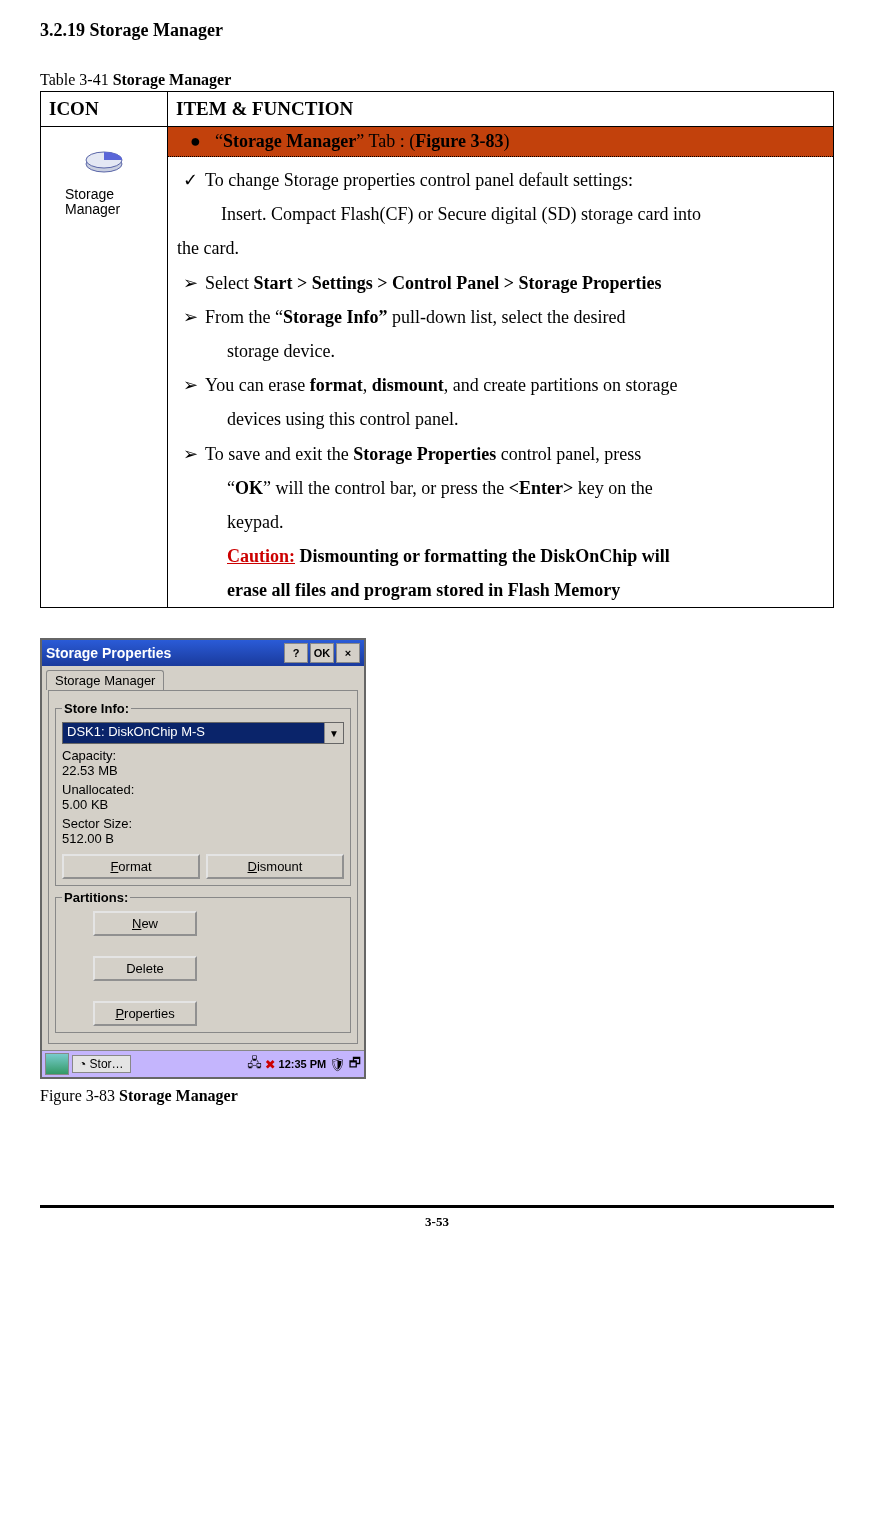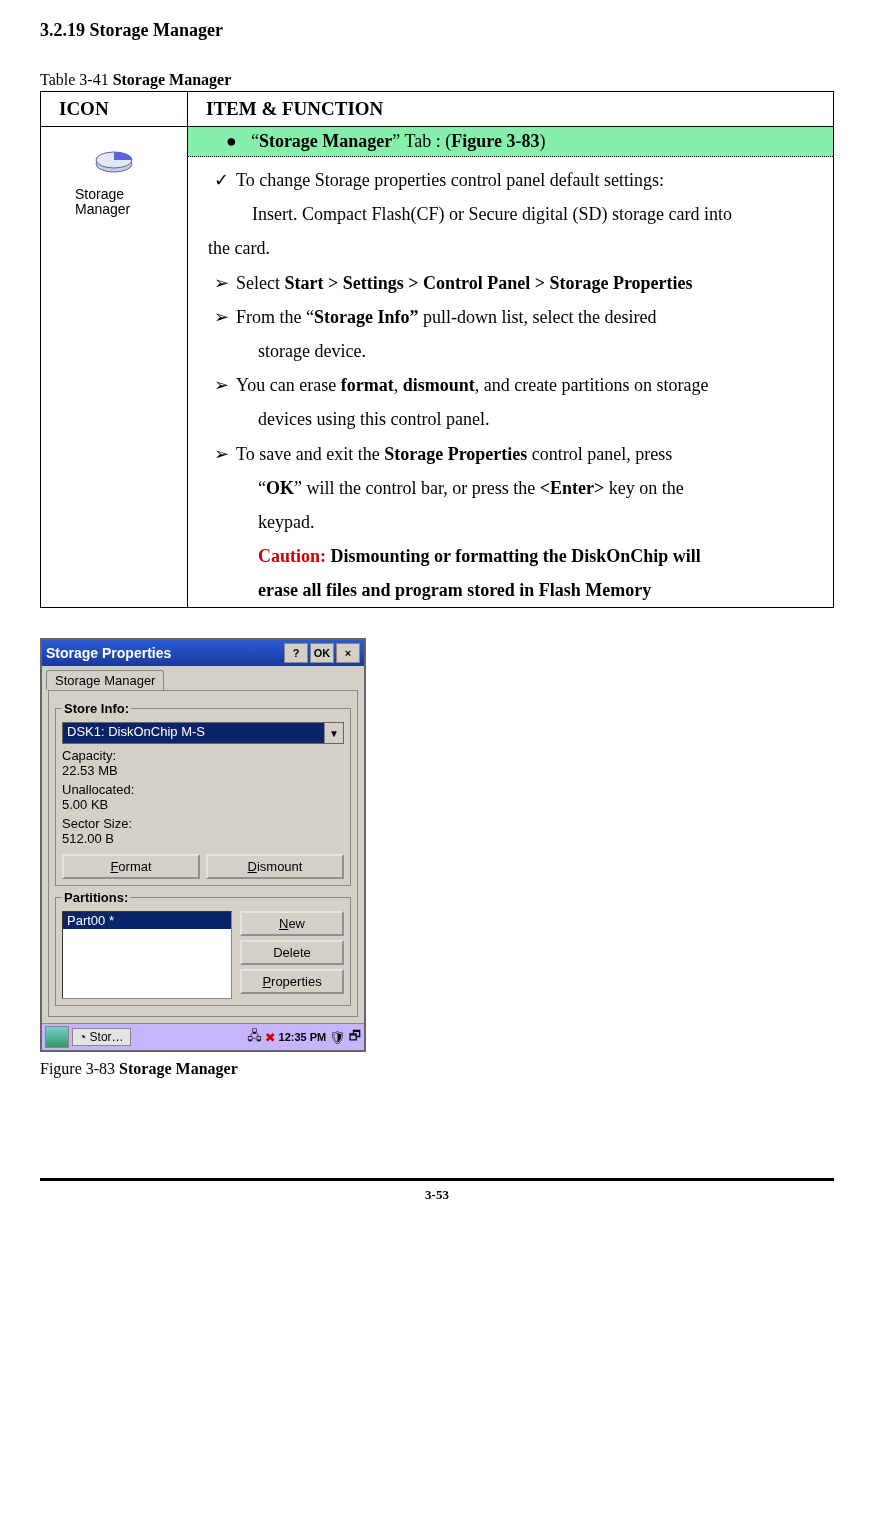--- a/index.html
+++ b/index.html
@@ -21,45 +21,45 @@
     margin-bottom: 2px;
   }
   .table-caption .bold { font-weight: bold; }
   table.main {
     border-collapse: collapse;
     width: 100%;
   }
   table.main th, table.main td {
     border: 1px solid #000;
     vertical-align: top;
-    padding: 6px 18px;
+    padding: 6px 8px;
     text-align: left;
   }
   table.main th {
     font-weight: bold;
     font-size: 19px;
   }
   .icon-cell { width: 110px; text-align:center; }
   .tab-header {
-    background: #86efac;
-    padding: 4px 20px;
+    background: #c2410c;
+    padding: 4px 4px;
     border-bottom: 1px dotted #000;
     font-size: 18px;
   }
   .list {
-    margin: 6px 0 0 12px;
+    margin: 6px 0 0 1px;
     padding: 0 4px;
     line-height: 1.9;
   }
   .li { display: block; padding-left: 34px; text-indent: -24px; }
   .li .marker { display:inline-block; width:22px; text-indent:0; }
   .ind-block { padding-left: 48px; line-height:1.9; }
   .ind-block2 { padding-left: 54px; line-height:1.9; }
   .bold { font-weight: bold; }
-  .red { color: #cc0000; }
+  .red { color: #cc0000; text-decoration: underline; }
   .screenshot-wrap { margin-top: 30px; }
   .fig-caption { font-size: 16px; margin-top: 8px; }
   .fig-caption .bold { font-weight: bold; }
   .page-footer {
     margin-top: 100px;
     border-top: 3px solid #000;
     padding-top: 6px;
     text-align: center;
     font-weight: bold;
     font-size: 13px;
@@ -128,21 +128,21 @@
     display:flex; align-items:center; justify-content:center; font-size:10px;
   }
   .kv { display:flex; justify-content:space-between; margin-top:4px;flex-direction:column;}
   .btnrow { display:flex; justify-content:space-between; gap:6px; margin-top:8px;}
   .ce-btn {
     flex:1; border:2px outset #e4e4e4; background:#d4d0c8; text-align:center; padding:3px 0; font-size:13px;
   }
   .part-area { display:flex; gap:8px; }
   .listbox { flex:1; border:1px inset #888; background:#fff; height:86px; }
   .listbox .item { background:#0a246a; color:#fff; padding:1px 4px; }
-  .btncol { display:flex; flex-direction:column; gap:4px; }
+  .btncol { display:flex; flex-direction:column; gap:20px;margin-left:31px; }
   .btncol .ce-btn { width:100px; flex:none; }
   .taskbar {
     display:flex; align-items:center; background:#c4b5fd; border-top:1px solid #888;
     height:26px; padding:0 3px; gap:3px;
   }
   .taskbar .start {
     width:22px; height:20px; background:linear-gradient(#7cc, #396); border:1px solid #888;
   }
   .taskbar .task {
     border:1px solid #888; background:#e4e4e4; padding:1px 6px; font-size:12px;
@@ -242,23 +242,20 @@
             <span>512.00 B</span>
           </div>
         <div class="btnrow">
           <div class="ce-btn underline-first">Format</div>
           <div class="ce-btn underline-first">Dismount</div>
         </div>
       </fieldset>
       <fieldset class="ce">
         <legend>Partitions:</legend>
         <div class="part-area">
-          <div class="listbox">
-            <div class="item">Part00 *</div>
-          </div>
           <div class="btncol">
             <div class="ce-btn underline-first">New</div>
             <div class="ce-btn">Delete</div>
             <div class="ce-btn underline-first">Properties</div>
           </div>
         </div>
       </fieldset>
     </div>
     <div class="taskbar">
       <div class="start"></div>

